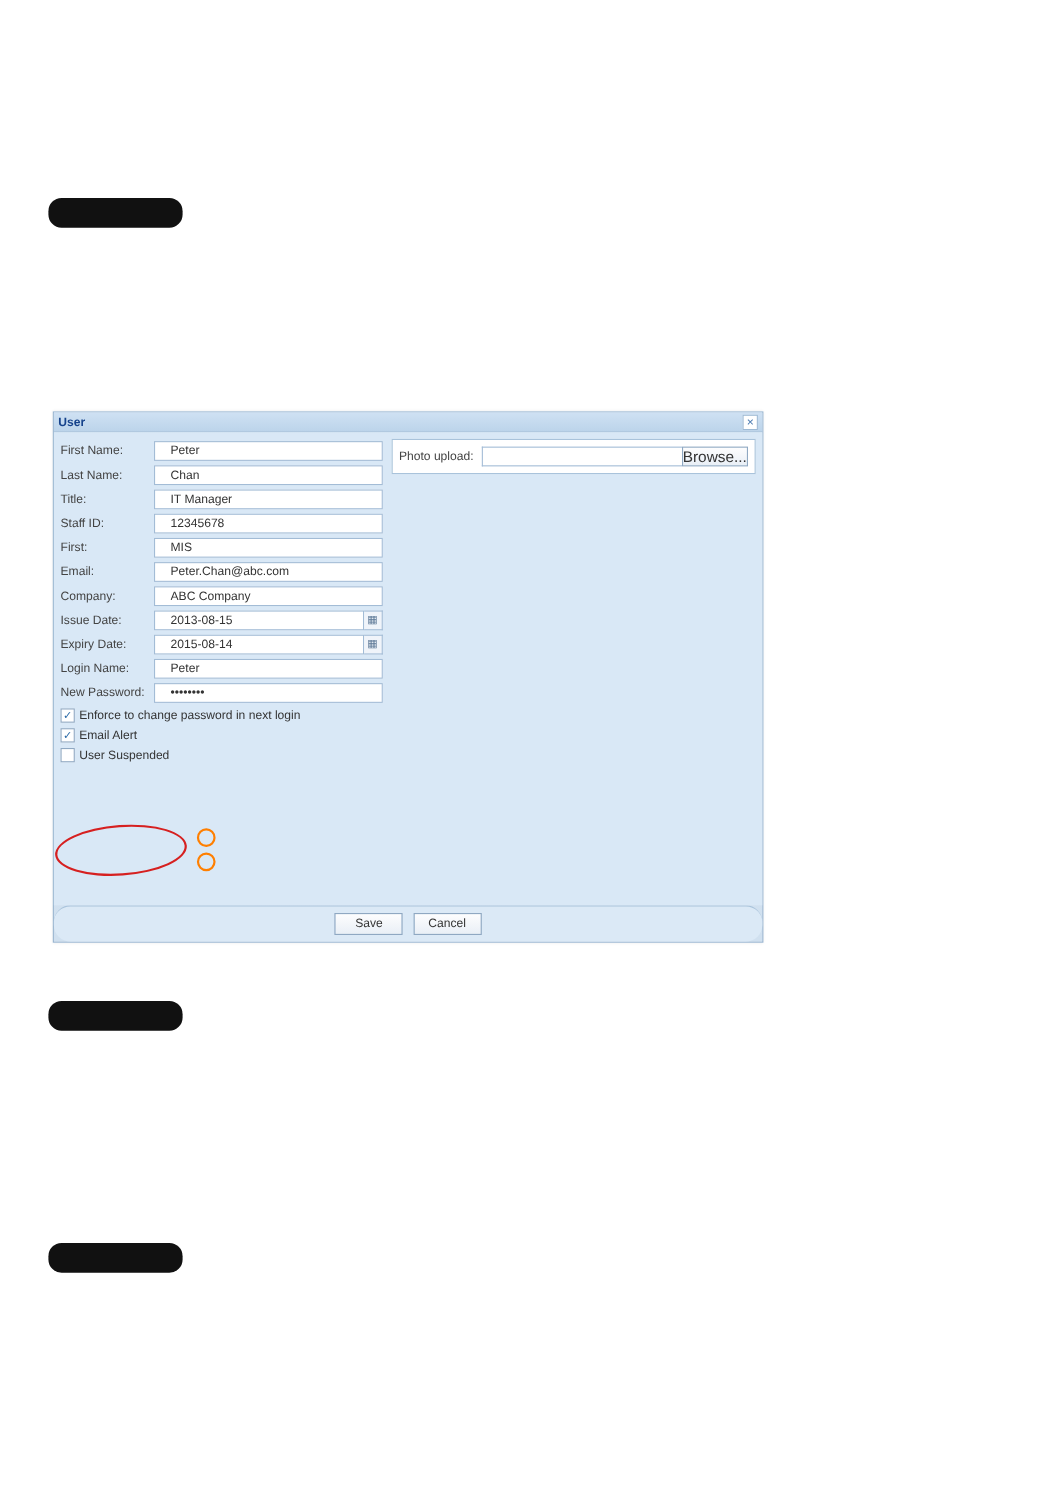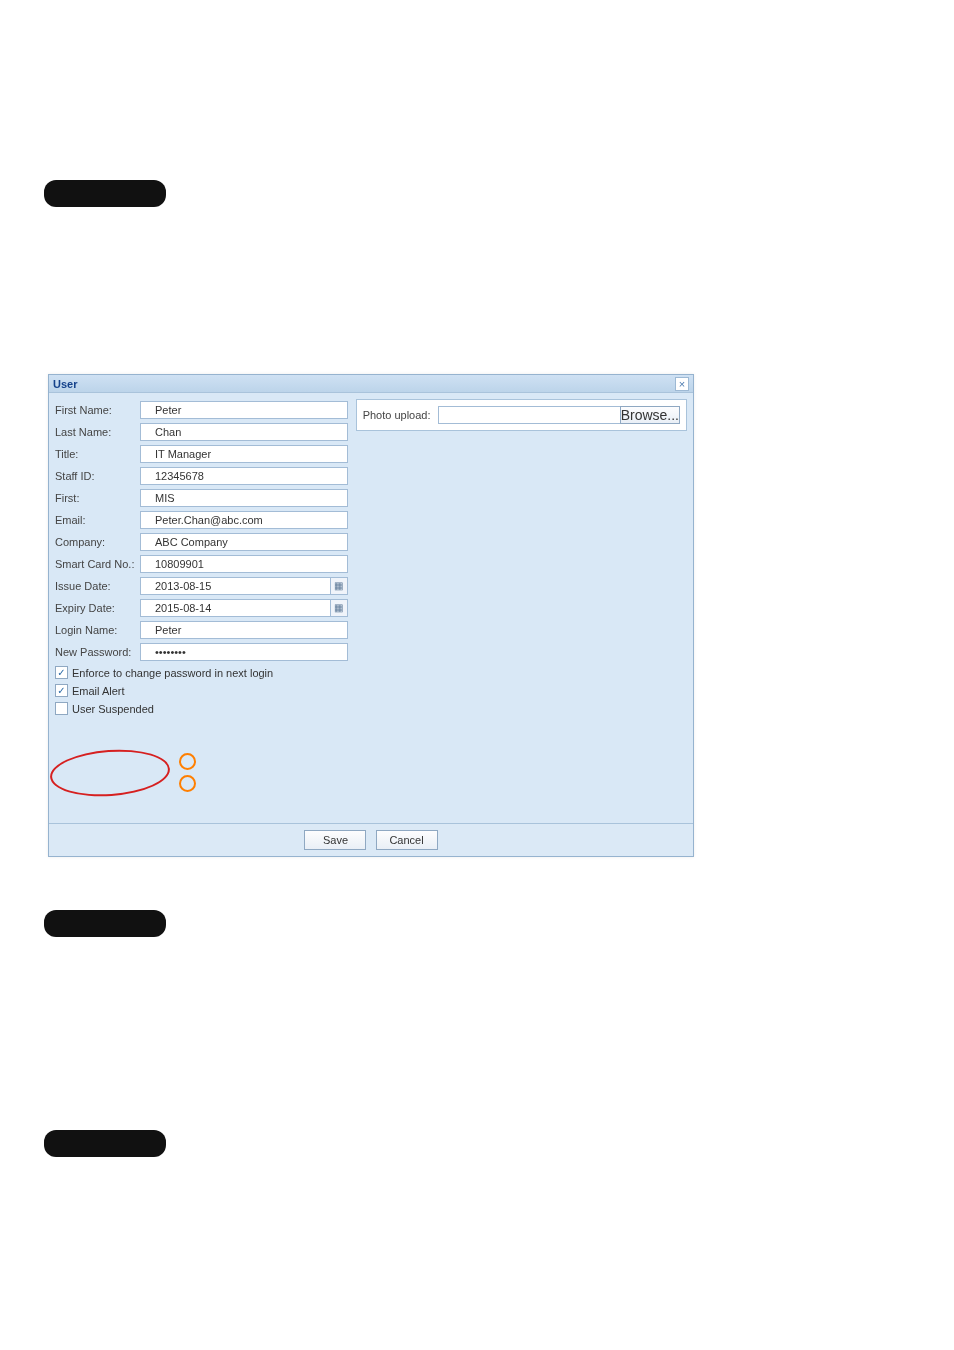--- a/index.html
+++ b/index.html
@@ -112,20 +112,21 @@
     height:18px; padding:0 0;
     border:1px solid #8fa8c2;
     background:linear-gradient(#fdfdfe,#e9eff6);
     font-size:14px; color:#333; cursor:pointer;
   }
   .dlg-footer {
     background:#dbe9f6;
     border-top:1px solid #a9c3db;
     padding:6px 8px;
     text-align:center;
+    border-radius:15px;
   }
   .footer-btn {
     height:20px; width:62px;
     border:1px solid #8fa8c2;
     background:linear-gradient(#fdfdfe,#e9eff6);
     font-size:11px; color:#333;
     margin:0 3px; cursor:pointer;
   }
 
   
@@ -186,24 +187,20 @@
       </div>
       <div class="form-row">
         <span class="form-label">Email:</span>
         <input class="form-input" value="Peter.Chan@abc.com" style="">
       </div>
       <div class="form-row">
         <span class="form-label">Company:</span>
         <input class="form-input" value="ABC Company" style="">
       </div>
       <div class="form-row">
-        <span class="form-label">Smart Card No.:</span>
-        <input class="form-input" value="10809901" style="">
-      </div>
-      <div class="form-row">
         <span class="form-label">Issue Date:</span>
         <input class="form-input date-input" value="2013-08-15" style="">
         <span class="date-trigger">▦</span>
       </div>
       <div class="form-row">
         <span class="form-label">Expiry Date:</span>
         <input class="form-input date-input" value="2015-08-14" style="">
         <span class="date-trigger">▦</span>
       </div>
       <div class="form-row">

